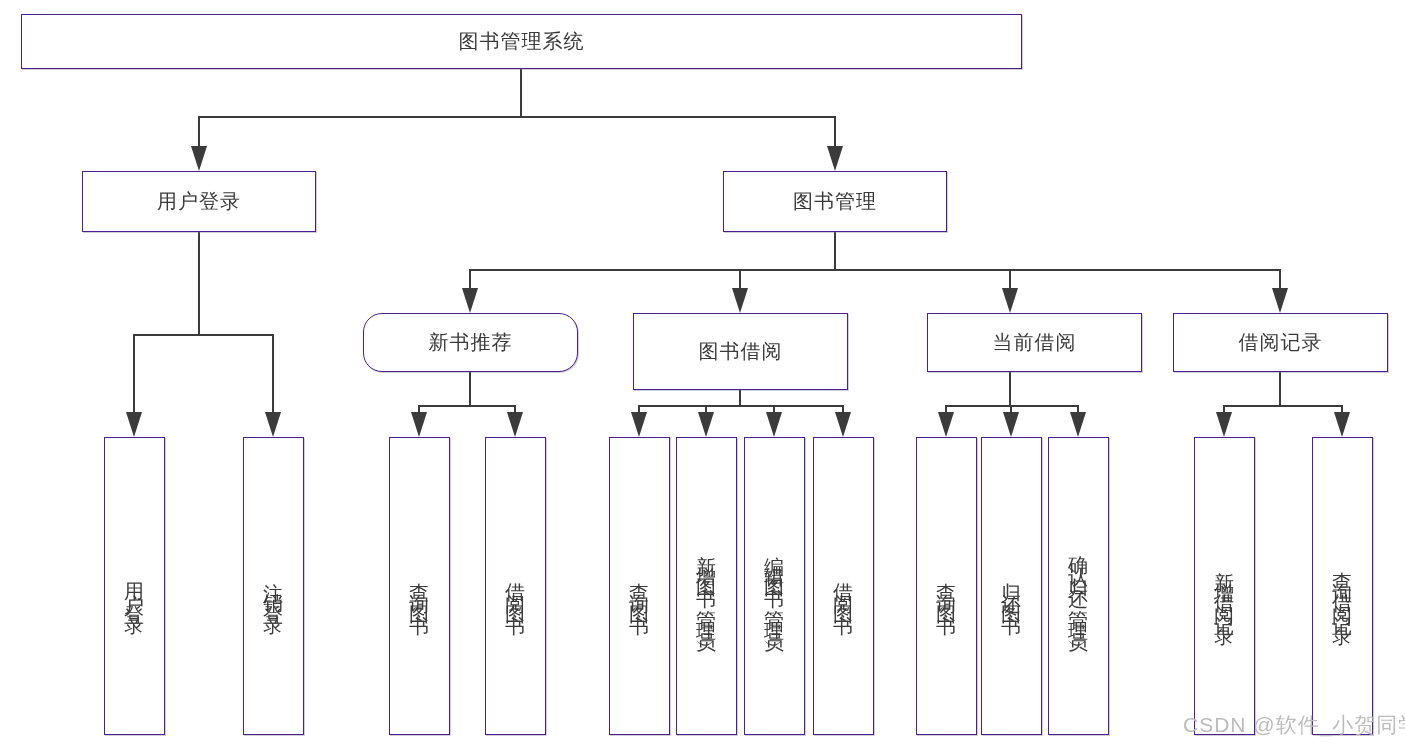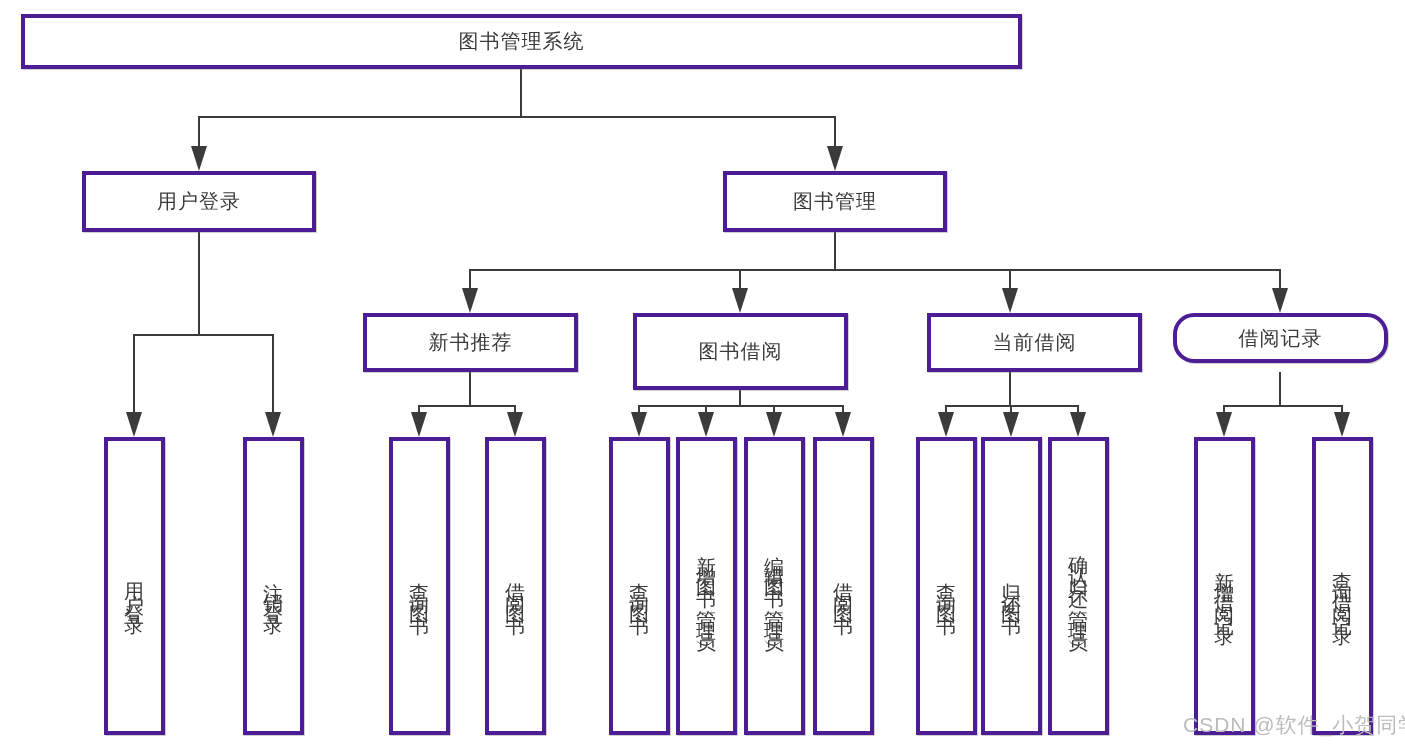--- a/index.html
+++ b/index.html
@@ -7,21 +7,21 @@
     position:relative;
     width:1405px; height:747px;
     background:#ffffff;
     font-family:"Liberation Sans", sans-serif;
     overflow:hidden;
   }
   .connectors { position:absolute; left:0; top:0; }
   .node {
     position:absolute;
     box-sizing:border-box;
-    border:4px solid #4c1d95;
+    border:1px solid #4c1d95;
     background:#ffffff;
     display:flex;
     align-items:center;
     justify-content:center;
     color:#3a3a3a;
     font-size:20px;
     letter-spacing:1px;
     box-shadow:1px 1px 0 rgba(120,120,120,0.35);
   }
   .node.vertical {
@@ -111,24 +111,24 @@
       <polygon points="1224,437 1216,412 1232,412"></polygon>
       <polygon points="1342,437 1334,412 1350,412"></polygon>
     </g>
   </svg>
 
   <div class="node" style="left:21px; top:14px; width:1001px; height:55px;">图书管理系统</div>
 
   <div class="node" style="left:82px; top:171px; width:234px; height:61px;">用户登录</div>
   <div class="node" style="left:723px; top:171px; width:224px; height:61px;">图书管理</div>
 
-  <div class="node" style="left:363px; top:313px; width:215px; height:59px;">新书推荐</div>
+  <div class="node" style="left:363px; top:313px; width:215px; height:59px;border-radius:19px;">新书推荐</div>
   <div class="node" style="left:633px; top:313px; width:215px; height:77px;">图书借阅</div>
   <div class="node" style="left:903px; top:313px; width:215px; height:59px;margin-left:24px;">当前借阅</div>
-  <div class="node" style="left:1173px; top:313px; width:215px; height:50px;border-radius:21px;">借阅记录</div>
+  <div class="node" style="left:1173px; top:313px; width:215px; height:59px;">借阅记录</div>
 
   <div class="node vertical" style="left:104px; top:437px; width:61px; height:298px;">用户登录</div>
   <div class="node vertical" style="left:243px; top:437px; width:61px; height:298px;">注销登录</div>
 
   <div class="node vertical" style="left:389px; top:437px; width:61px; height:298px;">查询图书</div>
   <div class="node vertical" style="left:485px; top:437px; width:61px; height:298px;">借阅图书</div>
 
   <div class="node vertical" style="left:609px; top:437px; width:61px; height:298px;">查询图书</div>
   <div class="node vertical" style="left:676px; top:437px; width:61px; height:298px;">新增图书（管理员）</div>
   <div class="node vertical" style="left:744px; top:437px; width:61px; height:298px;">编辑图书（管理员）</div>

